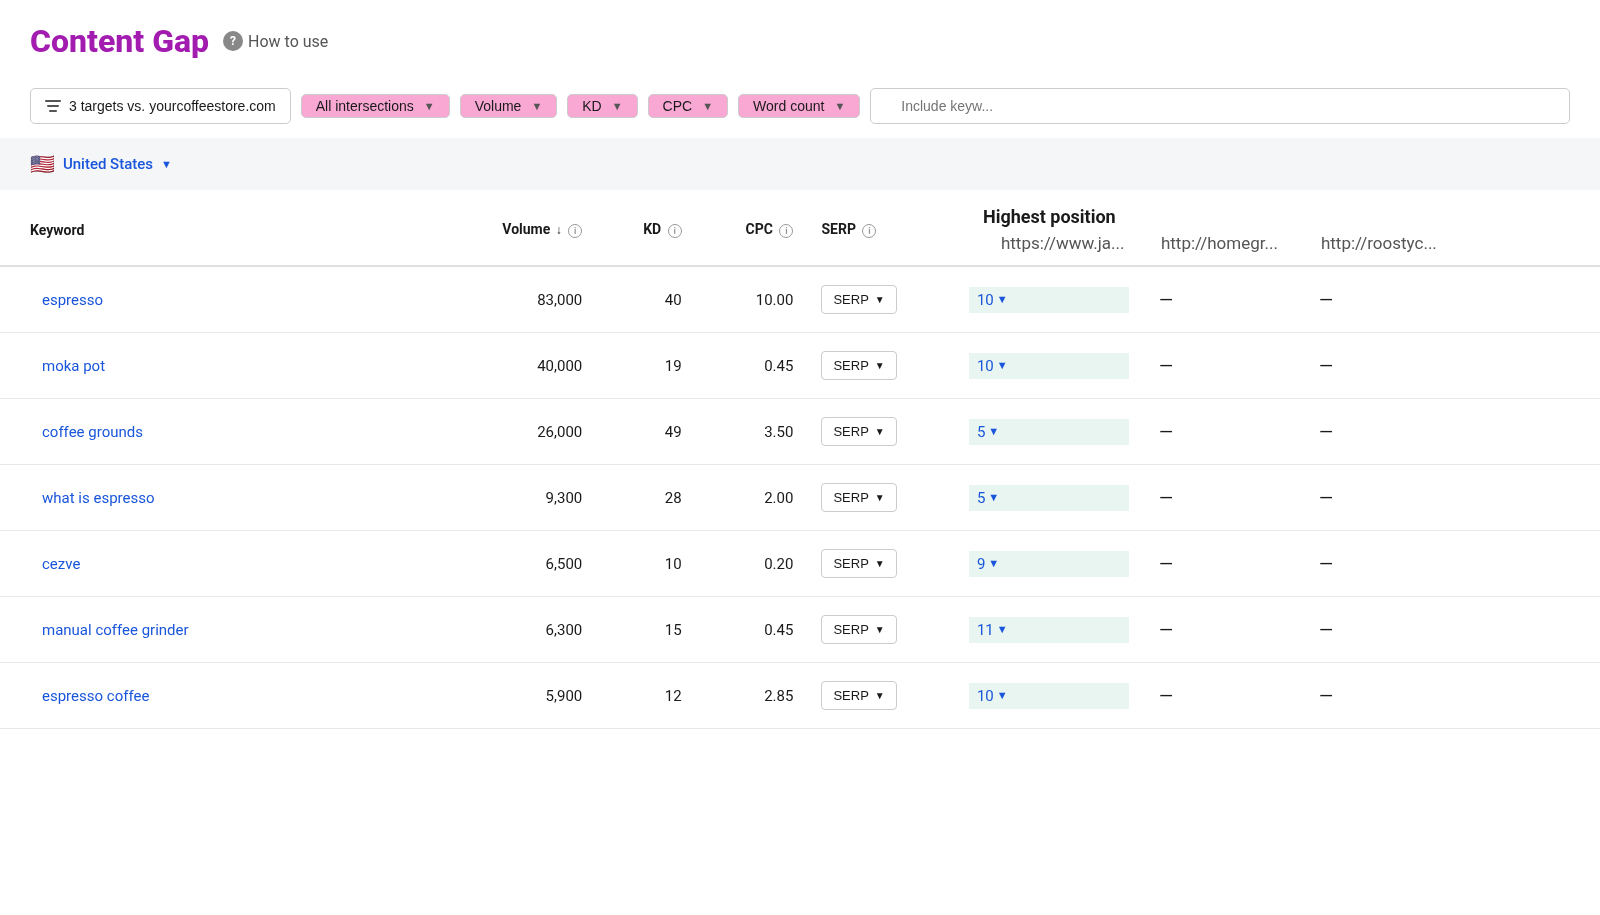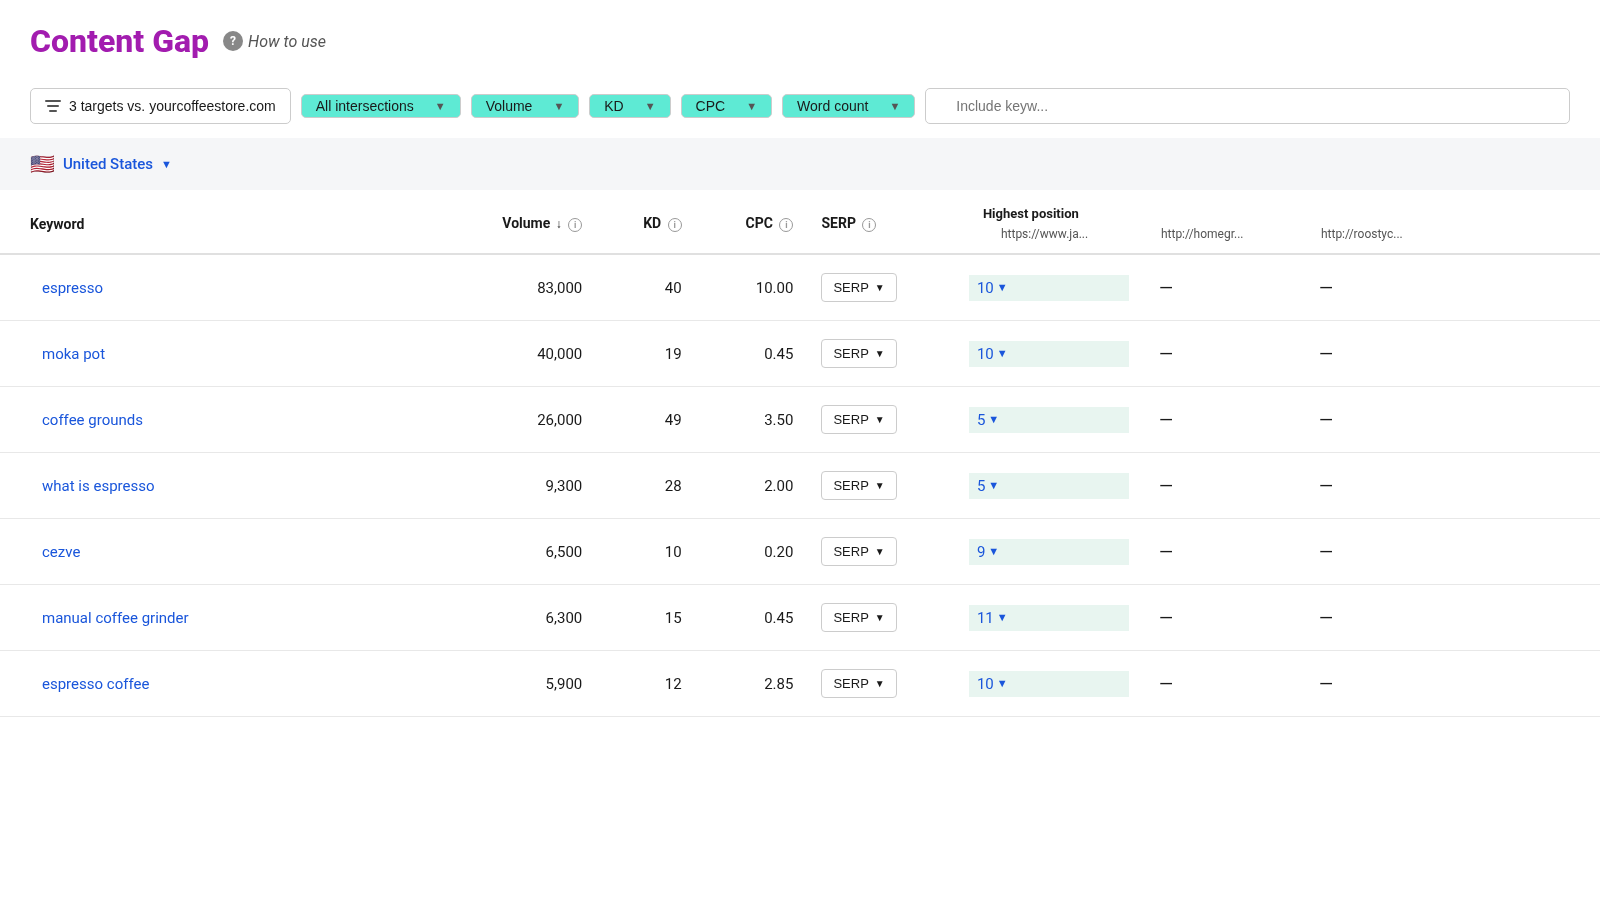--- a/index.html
+++ b/index.html
@@ -43,21 +43,20 @@
       color: #fff;
       display: flex;
       align-items: center;
       justify-content: center;
       font-size: 12px;
       font-weight: bold;
     }
     .how-to-use-text {
       color: #555;
       font-size: 16px;
-      font-style: italic;
     }
 
     
     .toolbar {
       display: flex;
       align-items: center;
       padding: 10px 30px 14px 30px;
       gap: 10px;
       flex-wrap: nowrap;
     }
@@ -85,27 +84,27 @@
       background: #555;
       border-radius: 1px;
     }
     .targets-btn .filter-icon span:nth-child(1) { width: 16px; height: 2px; }
     .targets-btn .filter-icon span:nth-child(2) { width: 12px; height: 2px; margin-left: 2px; }
     .targets-btn .filter-icon span:nth-child(3) { width: 8px; height: 2px; margin-left: 4px; }
 
     .dropdown-btn {
       display: flex;
       align-items: center;
-      gap: 21px;
+      gap: 10px;
       border: 1.5px solid #ccc;
       border-radius: 5px;
       padding: 3px 14px;
       font-size: 14px;
       color: #1a1a1a;
-      background: #5eead4;
+      background: #f9a8d4;
       cursor: pointer;
       white-space: nowrap;
     }
     .dropdown-btn .chevron {
       font-size: 11px;
       color: #555;
     }
 
     .include-keywords-input {
       border: 1.5px solid #ccc;
@@ -196,30 +195,30 @@
     .th-cpc { min-width: 90px; }
     .th-serp { min-width: 130px; }
     .th-highest-pos { min-width: 500px; }
 
     .th-highest-pos-header {
       display: flex;
       flex-direction: column;
       gap: 6px;
     }
     .th-highest-pos-header .top-label {
-      font-size: 13px;
+      font-size: 18px;
       font-weight: 700;
     }
     .th-highest-pos-header .sub-cols {
       display: flex;
       gap: 0;
     }
     .sub-col-header {
       min-width: 160px;
-      font-size: 12px;
+      font-size: 17px;
       font-weight: 400;
       color: #555;
       padding-right: 10px;
       padding-left: 18px;
     }
 
     tbody tr {
       border-bottom: 1px solid #e8e8e8;
     }
 

